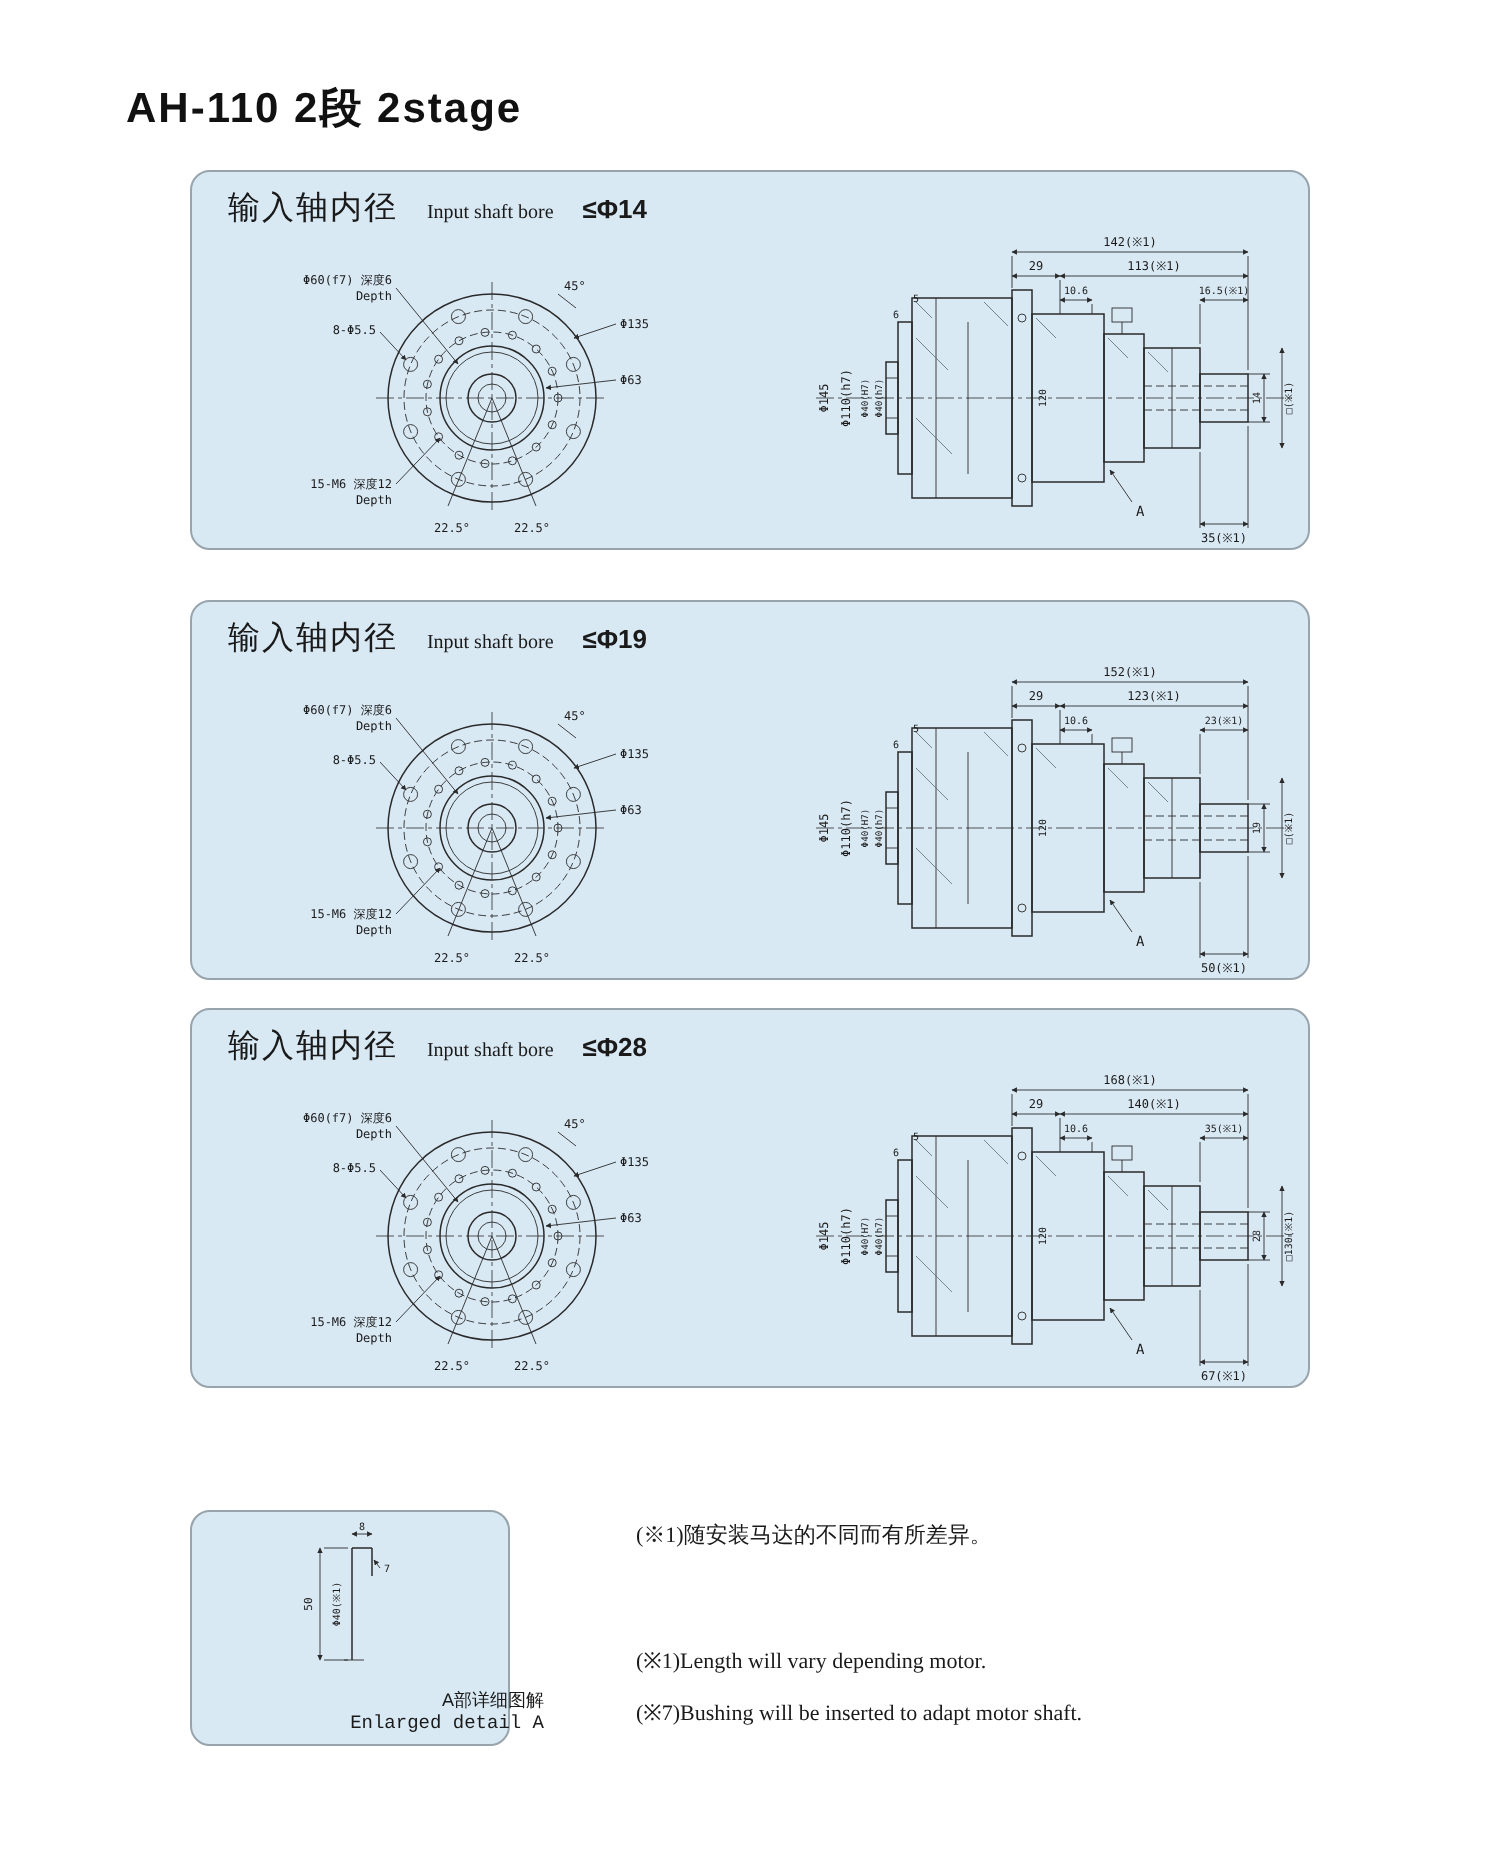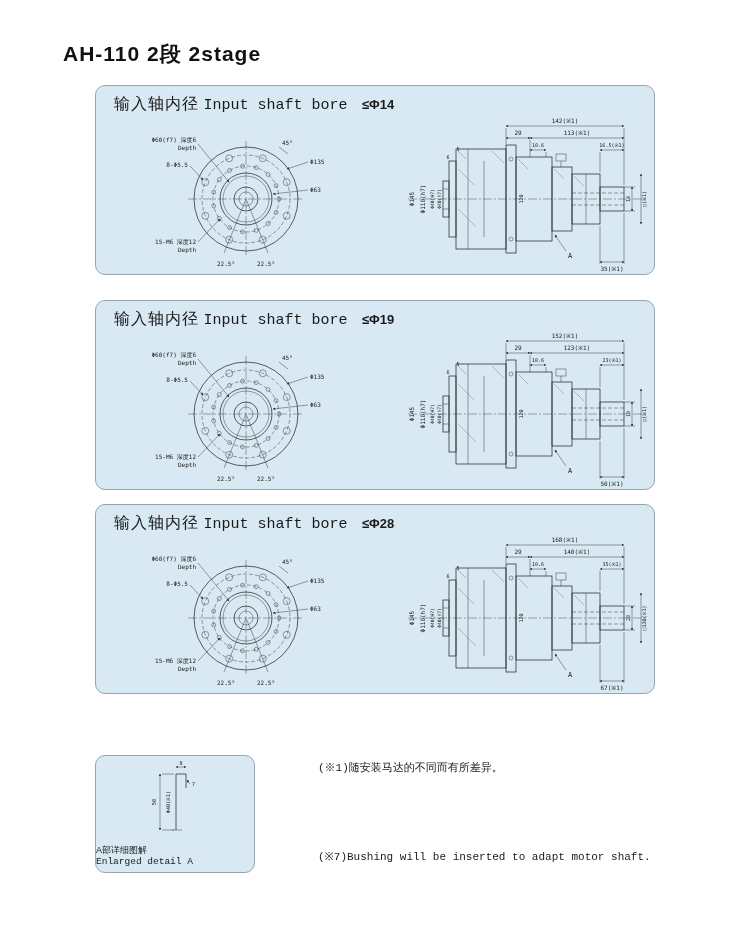--- a/index.html
+++ b/index.html
@@ -4,41 +4,41 @@
 <style>
   html,body{margin:0;padding:0;background:#ffffff;}
   #page{position:relative;width:750px;height:927px;background:#ffffff;overflow:hidden;
         font-family:"Liberation Sans","DejaVu Sans",sans-serif;}
   #page-title{position:absolute;left:63px;top:40px;font-size:21px;font-weight:bold;
         color:#111;letter-spacing:1px;}
   .panel{position:absolute;left:95px;width:560px;height:190px;background:#d9e9f4;
         border:1px solid #98a4ac;border-radius:10px;box-sizing:border-box;}
   .panel-header{position:absolute;left:18px;top:8px;white-space:nowrap;color:#1a1a1a;}
   .hcn{font-weight:normal;font-size:16px;letter-spacing:1px;}
-  .hen{font-family:Liberation Mono, monospace;font-size:15px;margin-left:0;}
+  .hen{font-family:Liberation Serif, serif;font-size:10px;margin-left:10px;}
   .hbore{font-size:13px;margin-left:10px;font-weight:bold;}
   .drawing{position:absolute;left:0;top:28px;width:560px;height:160px;}
   .drawing text{font-family:"DejaVu Sans Mono","Liberation Mono",monospace;fill:#1a1a1a;font-size:6px;}
   text.s5{font-size:5px;} text.s45{font-size:4.6px;} text.s7{font-size:7px;}
   text.mid{text-anchor:middle;} text.end{text-anchor:end;}
   .geo{stroke:#2a2a2a;stroke-width:.75;fill:none;}
   .thin{stroke:#2a2a2a;stroke-width:.45;fill:none;}
   .dash{stroke-dasharray:4 2;}
   .cl{stroke:#2a2a2a;stroke-width:.4;fill:none;stroke-dasharray:9 2 2 2;}
   .dim{stroke:#2a2a2a;stroke-width:.45;fill:none;}
   .hatch{stroke:#5a6b76;stroke-width:.4;fill:none;}
   #detail-panel{position:absolute;left:95px;top:755px;width:160px;height:118px;background:#d9e9f4;
         border:1px solid #98a4ac;border-radius:10px;box-sizing:border-box;}
   #detail-panel svg{position:absolute;left:0;top:4px;width:160px;height:84px;}
   #detail-panel svg text{font-family:"DejaVu Sans Mono","Liberation Mono",monospace;fill:#1a1a1a;}
-  .detail-caption{position:absolute;left:0;width:160px;text-align:left;color:#1a1a1a;}
+  .detail-caption{position:absolute;left:16px;width:160px;text-align:right;color:#1a1a1a;}
   #detail-cap-cn{top:88px;font-size:9px;}
   #detail-cap-en{top:100px;font-size:9.5px;font-family:Liberation Mono, monospace;}
   .note{position:absolute;left:318px;color:#1a1a1a;font-size:11px;white-space:nowrap;
-        font-family:Liberation Mono, monospace;}
+        font-family:Liberation Serif, serif;}
 </style>
 </head>
 <body>
 
 <svg width="0" height="0" style="position:absolute" aria-hidden="true">
   <defs>
     <marker id="arr" markerWidth="7" markerHeight="7" refX="5.5" refY="3" orient="auto-start-reverse">
       <path d="M0,0 L6,3 L0,6 z" fill="#2a2a2a"></path>
     </marker>
 
@@ -277,15 +277,16 @@
       <text style="font-size:5px" text-anchor="middle" x="85" y="5">8</text>
       <text style="font-size:5px" x="96" y="26">7</text>
       <text style="font-size:5px" text-anchor="middle" transform="translate(74,42) rotate(-90)">Φ40(※1)</text>
       <text style="font-size:5.5px" text-anchor="middle" transform="translate(60,42) rotate(-90)">50</text>
     </svg>
     <div class="detail-caption" id="detail-cap-cn">A部详细图解</div>
     <div class="detail-caption" id="detail-cap-en">Enlarged detail A</div>
   </div>
 
   <div class="note" style="top:760px">(※1)随安装马达的不同而有所差异。</div>
+  <div class="note" style="top:822px">(※1)Length will vary depending motor.</div>
   <div class="note" style="top:848px">(※7)Bushing will be inserted to adapt motor shaft.</div>
 
 </div>
 
 </body></html>

